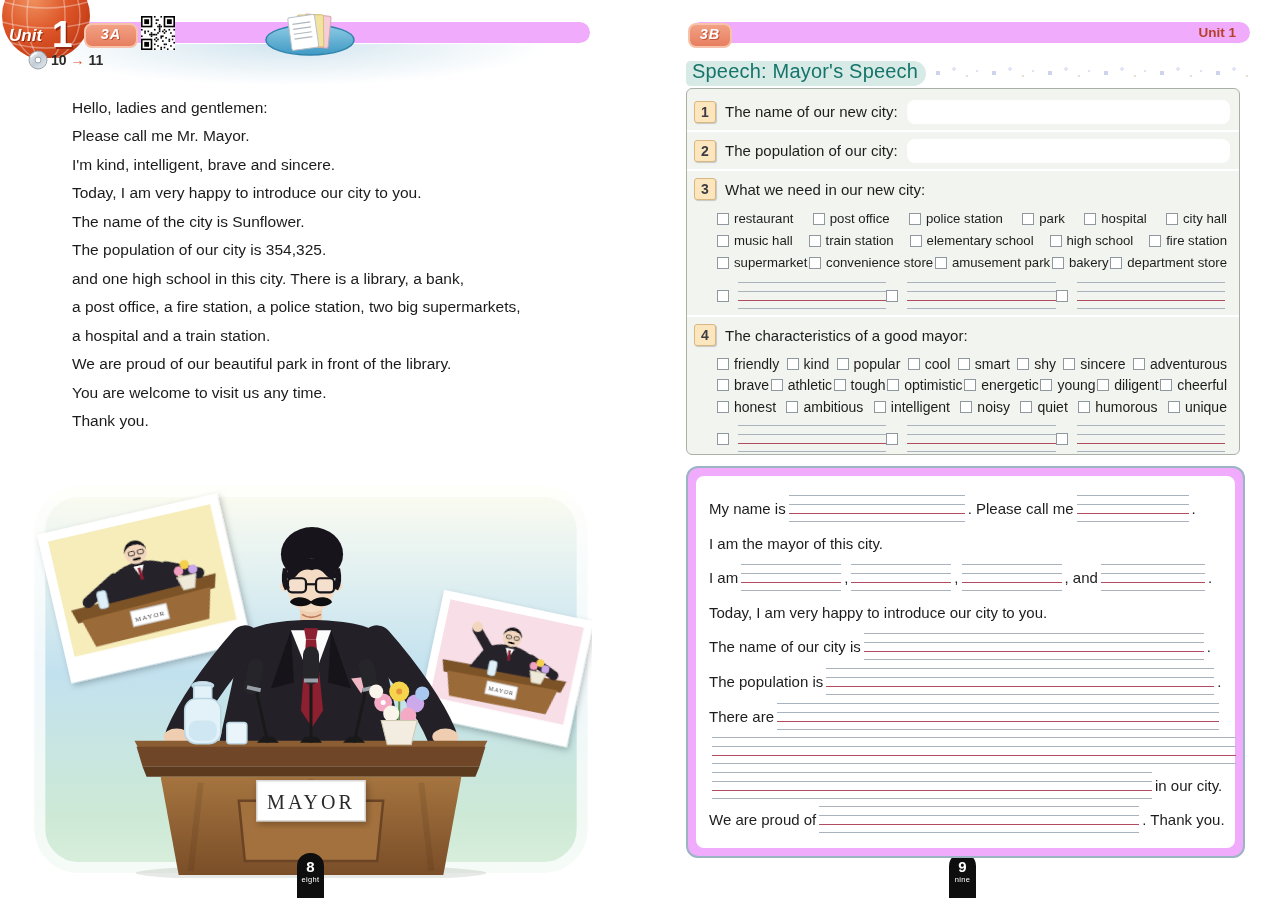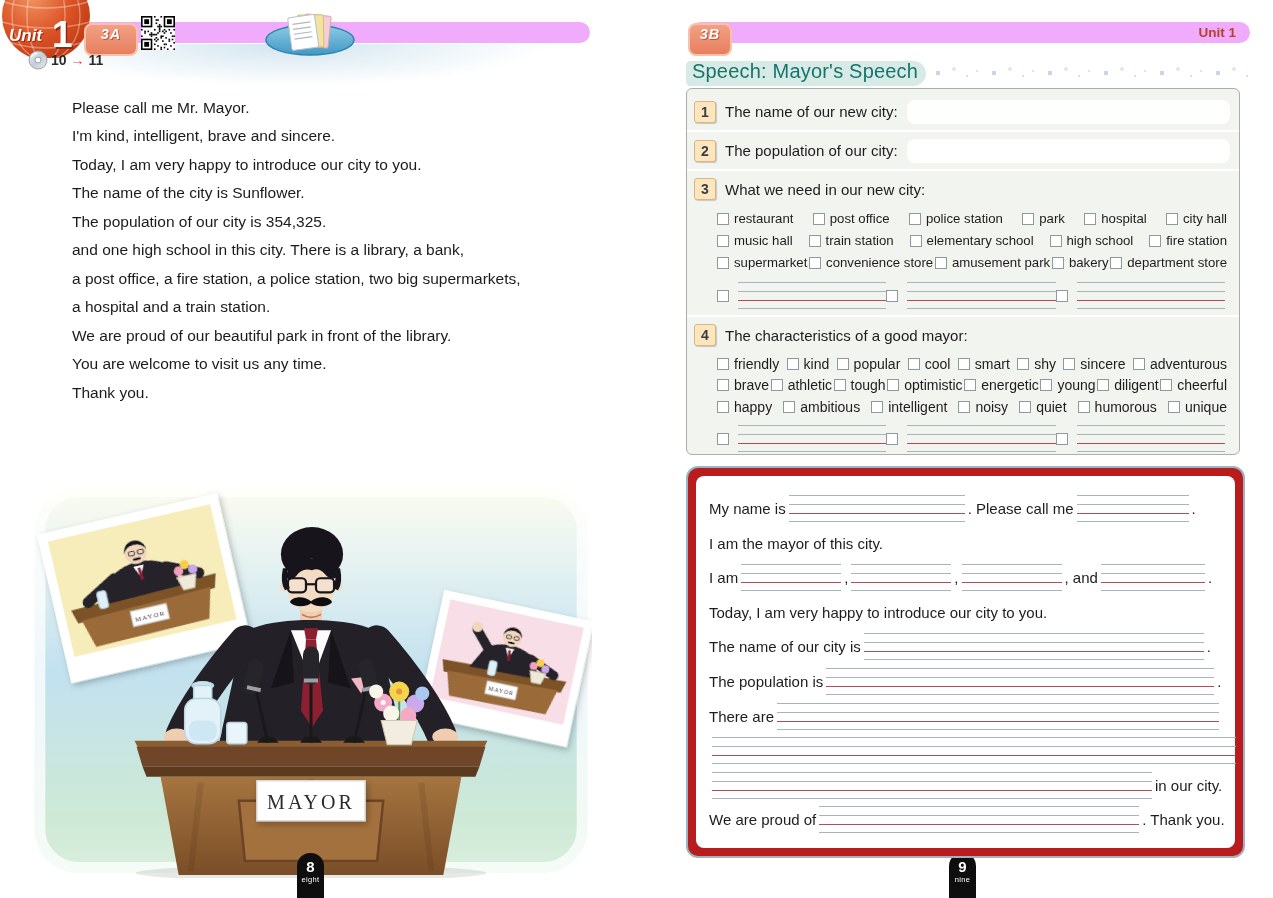--- a/index.html
+++ b/index.html
@@ -5,21 +5,21 @@
   html,body{margin:0;padding:0;background:#fff;}
   #canvas{position:relative;width:1273px;height:898px;background:#fff;overflow:hidden;
           font-family:"Liberation Sans",sans-serif;color:#1d1d1d;}
 
   
   .banner{position:absolute;top:22px;height:21px;background:#f0abfc;}
   #banner-l{left:86px;width:504px;border-radius:0 11px 11px 0;}
   #banner-r{left:690px;width:560px;border-radius:11px;}
   #unit-right{position:absolute;right:14px;top:0;line-height:21px;font-size:13.5px;
               font-weight:bold;color:#b5412a;}
-  .tag{position:absolute;top:23px;height:33px;background:linear-gradient(#f2a084,#e77f5f);
+  .tag{position:absolute;top:23px;height:25px;background:linear-gradient(#f2a084,#e77f5f);
        border:2px solid #f6c2ab;border-radius:8px;color:#fff;font-weight:bold;font-style:italic;
        text-align:center;font-size:14.5px;line-height:19px;letter-spacing:1px;
        text-shadow:1px 1px 0 rgba(176,66,38,.75);box-sizing:border-box;}
   #tag-3a{left:84px;width:54px;}
   #tag-3b{left:688px;width:44px;}
   #globe{position:absolute;left:0;top:0;width:150px;height:58px;}
   #qr{position:absolute;left:141px;top:16px;width:34px;height:34px;}
   #cd-row{position:absolute;left:28px;top:50px;display:flex;align-items:center;gap:3px;
           font-size:14px;font-weight:bold;color:#2b2b2b;}
   #cd-arrow{color:#e2492f;font-weight:bold;padding:0 1px;}
@@ -78,21 +78,21 @@
 
   
   .blank{display:inline-block;position:relative;height:27px;vertical-align:bottom;}
   .blank i{position:absolute;left:0;right:0;height:0;border-top:1px solid #a9b3bd;}
   .blank i:nth-child(1){top:0;}
   .blank i:nth-child(2){top:9px;}
   .blank i:nth-child(3){top:18px;border-top:1.4px solid #b04b60;}
   .blank i:nth-child(4){top:26px;}
 
   #blue-box{position:absolute;left:686px;top:466px;width:559px;height:392px;box-sizing:border-box;
-            background:#b91c1c;border:2px solid #9bb4c4;border-radius:12px;padding:8px;}
+            background:#f0abfc;border:2px solid #9bb4c4;border-radius:12px;padding:8px;}
   #white-area{background:#fff;border-radius:8px;height:100%;box-sizing:border-box;
               padding:19px 8px 0 13px;}
   .fill-row{height:27px;line-height:27px;font-size:15px;white-space:nowrap;margin-bottom:7.6px;}
   .ft{vertical-align:bottom;line-height:27px;display:inline-block;}
   .fill-row .blank{margin:0 3px;}
 </style>
 </head>
 <body>
 
 <div id="canvas">
@@ -231,20 +231,21 @@
       <g stroke="#aeb8bf" stroke-width="1.2">
         <line x1="34" y1="12" x2="52" y2="12"></line>
           <line x1="34" y1="17" x2="52" y2="17"></line>
         <line x1="34" y1="22" x2="52" y2="22"></line>
           <line x1="34" y1="27" x2="52" y2="27"></line>
       </g>
     </g>
   </svg>
 
   <div id="speech">
+      <div class="speech-line">Hello, ladies and gentlemen:</div>
       <div class="speech-line">Please call me Mr. Mayor.</div>
       <div class="speech-line">I'm kind, intelligent, brave and sincere.</div>
       <div class="speech-line">Today, I am very happy to introduce our city to you.</div>
       <div class="speech-line">The name of the city is Sunflower.</div>
       <div class="speech-line">The population of our city is 354,325.</div>
       <div class="speech-line">and one high school in this city. There is a library, a bank,</div>
       <div class="speech-line">a post office, a fire station, a police station, two big supermarkets,</div>
       <div class="speech-line">a hospital and a train station.</div>
       <div class="speech-line">We are proud of our beautiful park in front of the library.</div>
       <div class="speech-line">You are welcome to visit us any time.</div>
@@ -604,21 +605,21 @@
             <span class="olbl">diligent</span>
           </span>
           <span class="opt">
             <span class="cb"></span>
             <span class="olbl">cheerful</span>
           </span>
         </div>
         <div class="opt-row">
           <span class="opt">
             <span class="cb"></span>
-            <span class="olbl">happy</span>
+            <span class="olbl">honest</span>
           </span>
           <span class="opt">
             <span class="cb"></span>
             <span class="olbl">ambitious</span>
           </span>
           <span class="opt">
             <span class="cb"></span>
             <span class="olbl">intelligent</span>
           </span>
           <span class="opt">

